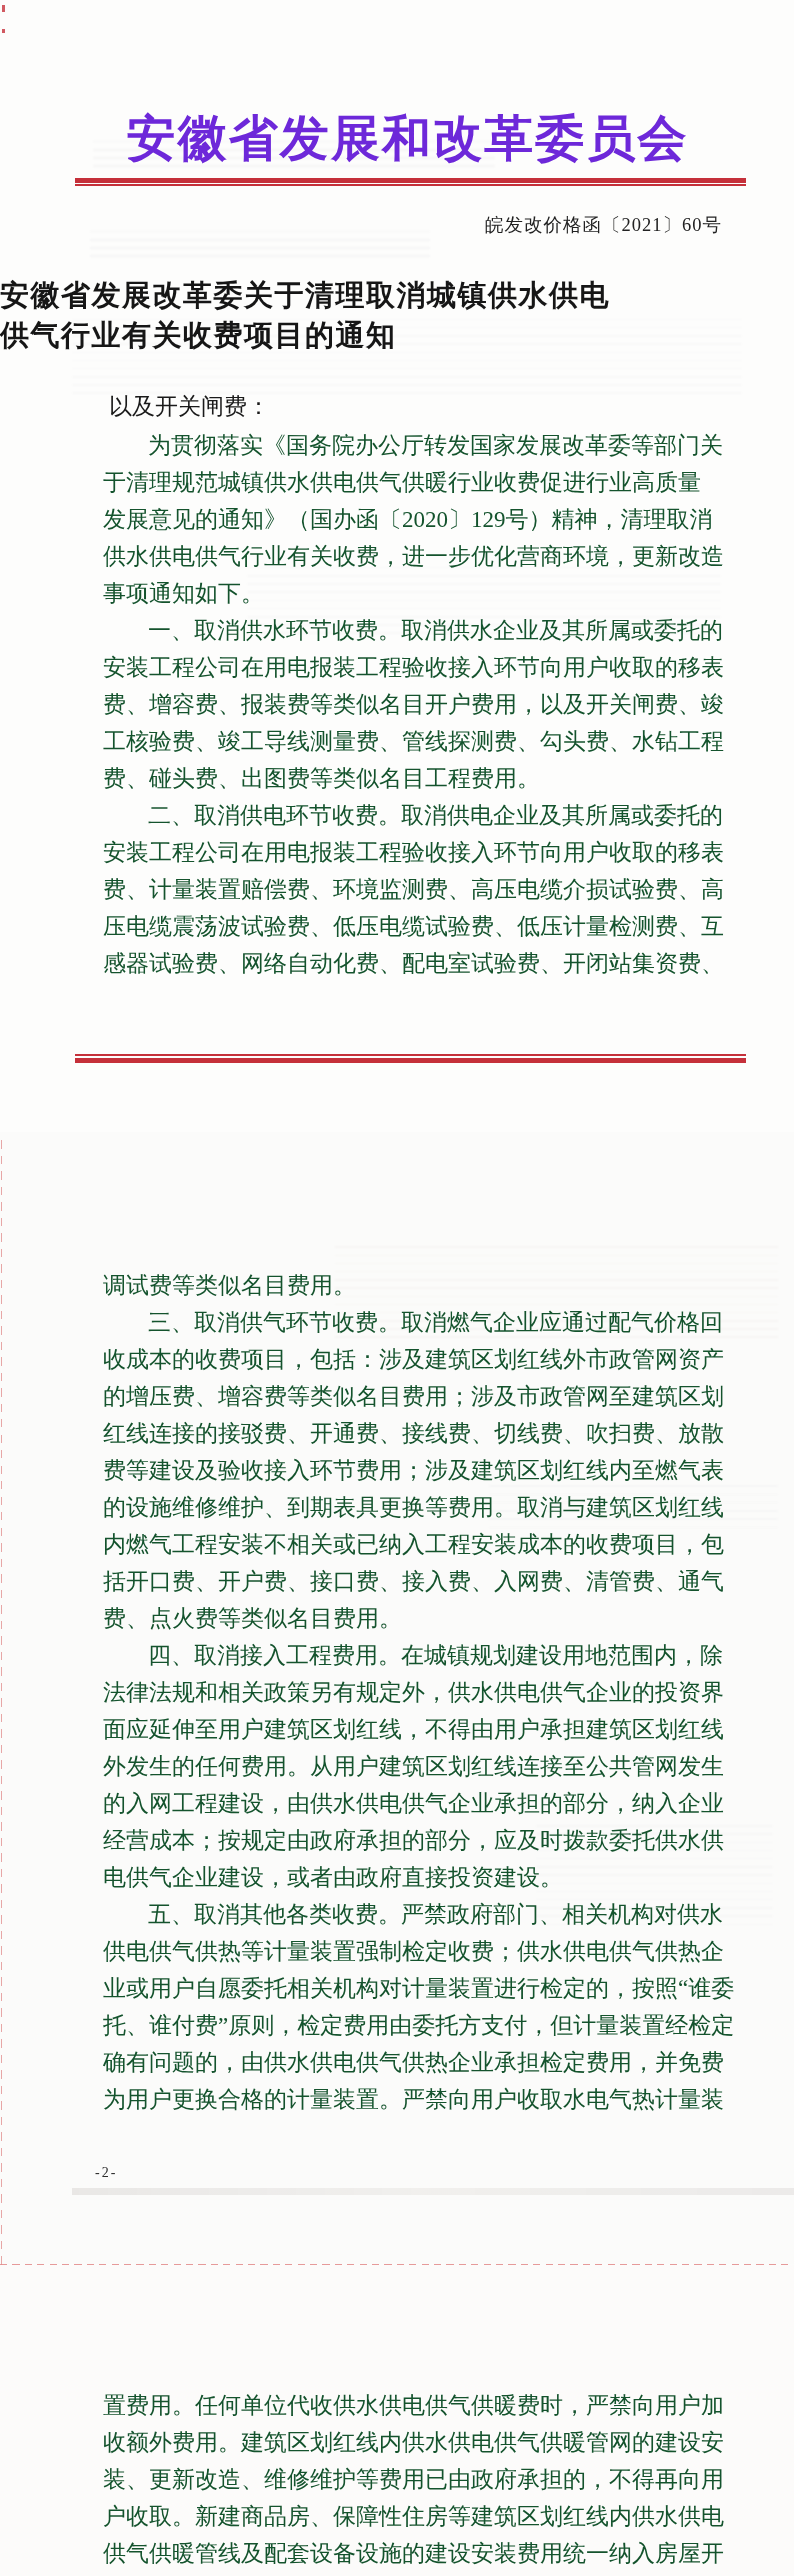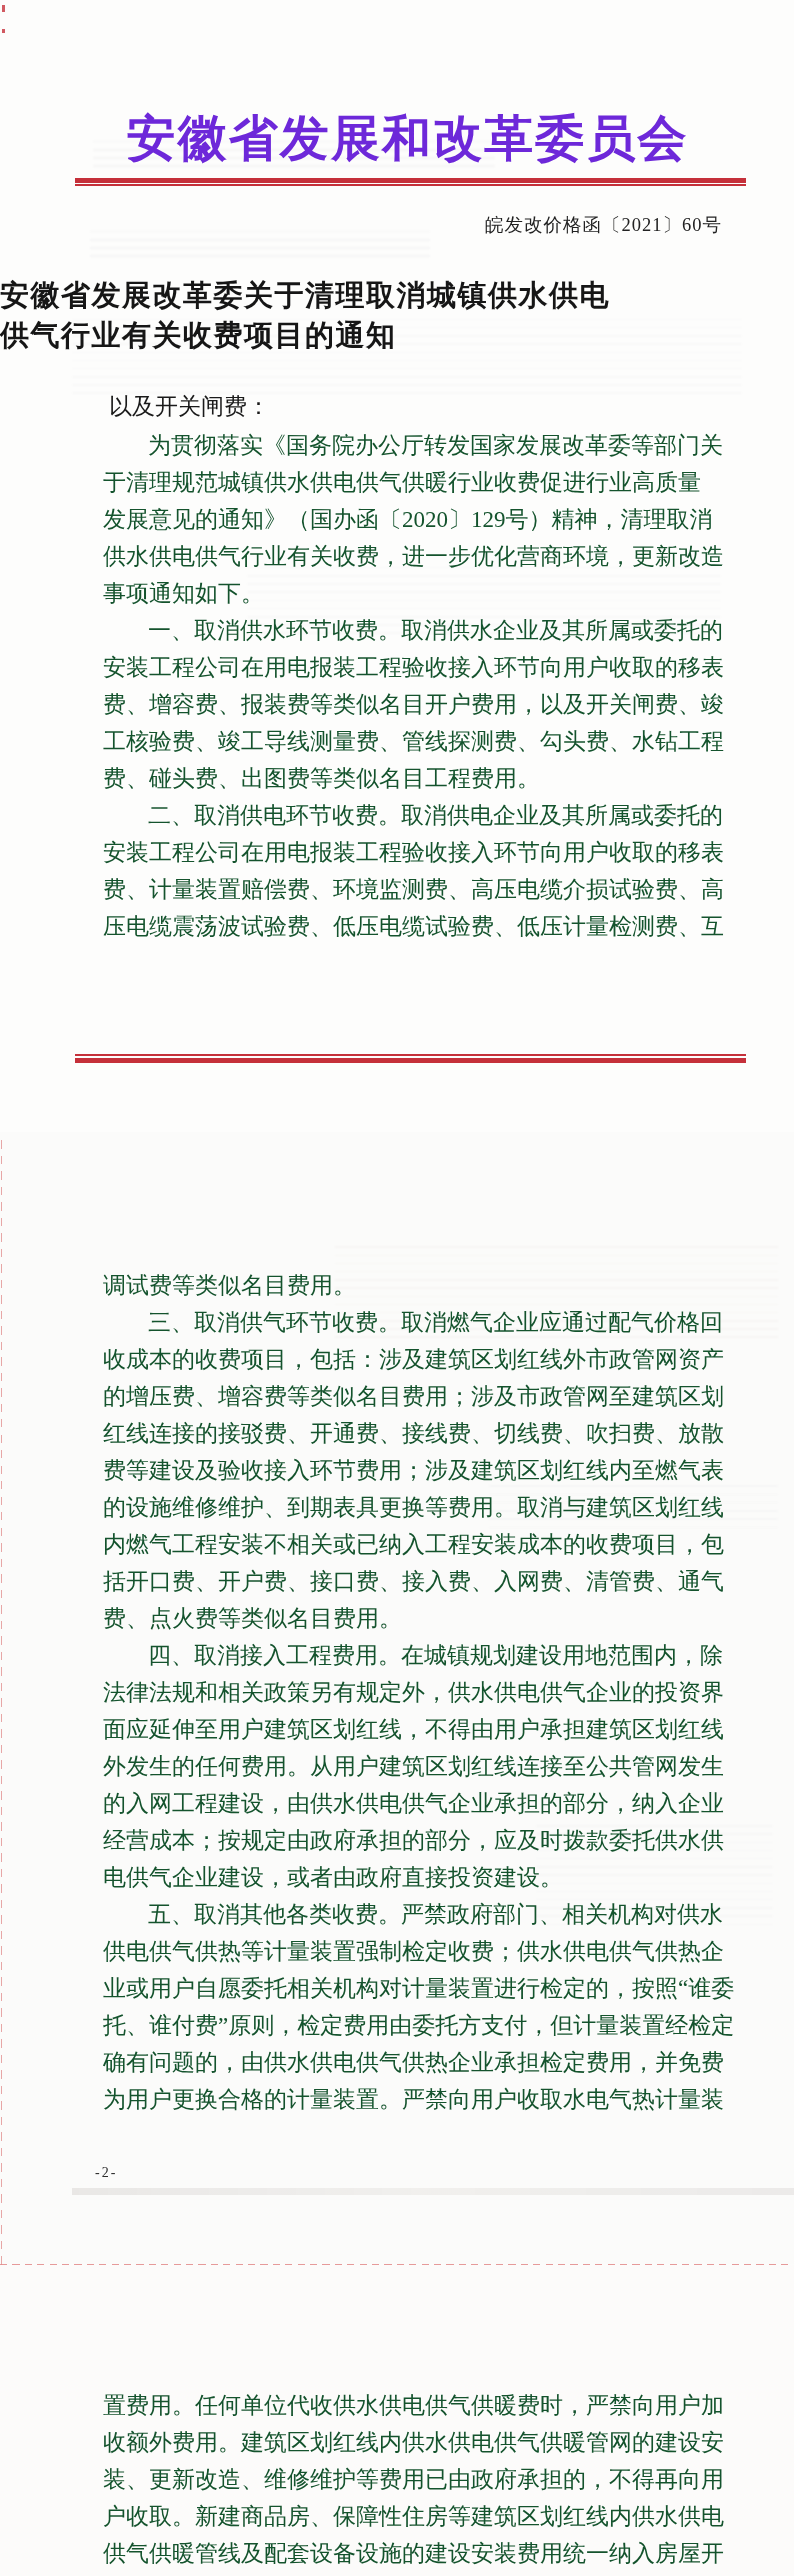--- a/index.html
+++ b/index.html
@@ -121,20 +121,21 @@
       <div class="bline">事项通知如下。</div>
       <div class="bline ind">一、取消供水环节收费。取消供水企业及其所属或委托的</div>
       <div class="bline">安装工程公司在用电报装工程验收接入环节向用户收取的移表</div>
       <div class="bline">费、增容费、报装费等类似名目开户费用，以及开关闸费、竣</div>
       <div class="bline">工核验费、竣工导线测量费、管线探测费、勾头费、水钻工程</div>
       <div class="bline">费、碰头费、出图费等类似名目工程费用。</div>
       <div class="bline ind">二、取消供电环节收费。取消供电企业及其所属或委托的</div>
       <div class="bline">安装工程公司在用电报装工程验收接入环节向用户收取的移表</div>
       <div class="bline">费、计量装置赔偿费、环境监测费、高压电缆介损试验费、高</div>
       <div class="bline">压电缆震荡波试验费、低压电缆试验费、低压计量检测费、互</div>
+      <div class="bline">感器试验费、网络自动化费、配电室试验费、开闭站集资费、</div>
     </div>
 
   <div class="abs divider1"></div>
 
   <div class="page" id="page2">
     <div class="abs smudge" style="top:108px;left:335px;width:443px;height:98px;opacity:.08;background:repeating-linear-gradient(0deg,rgba(140,95,80,.55) 0 1.5px,transparent 1.5px 8.2px);"></div>
     <div class="abs smudge" style="top:350px;left:489px;width:289px;height:46px;opacity:.06;"></div>
     <div class="abs smudge" style="top:690px;left:536px;width:237px;height:103px;opacity:.05;"></div>
   </div>
 

